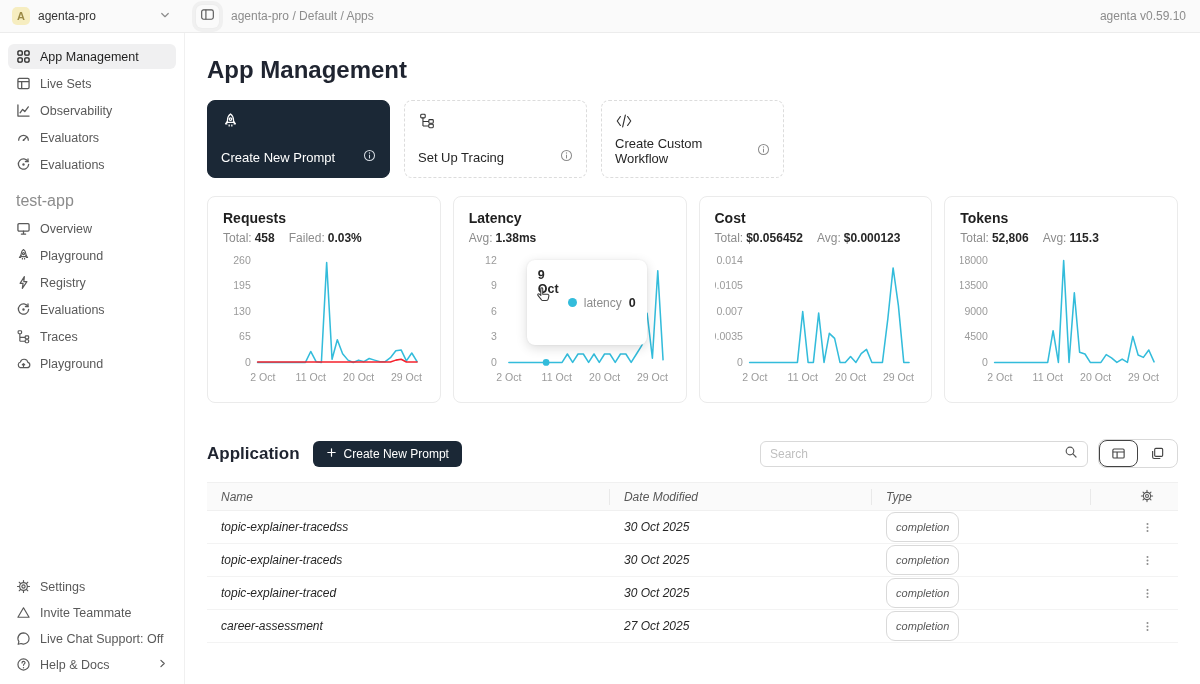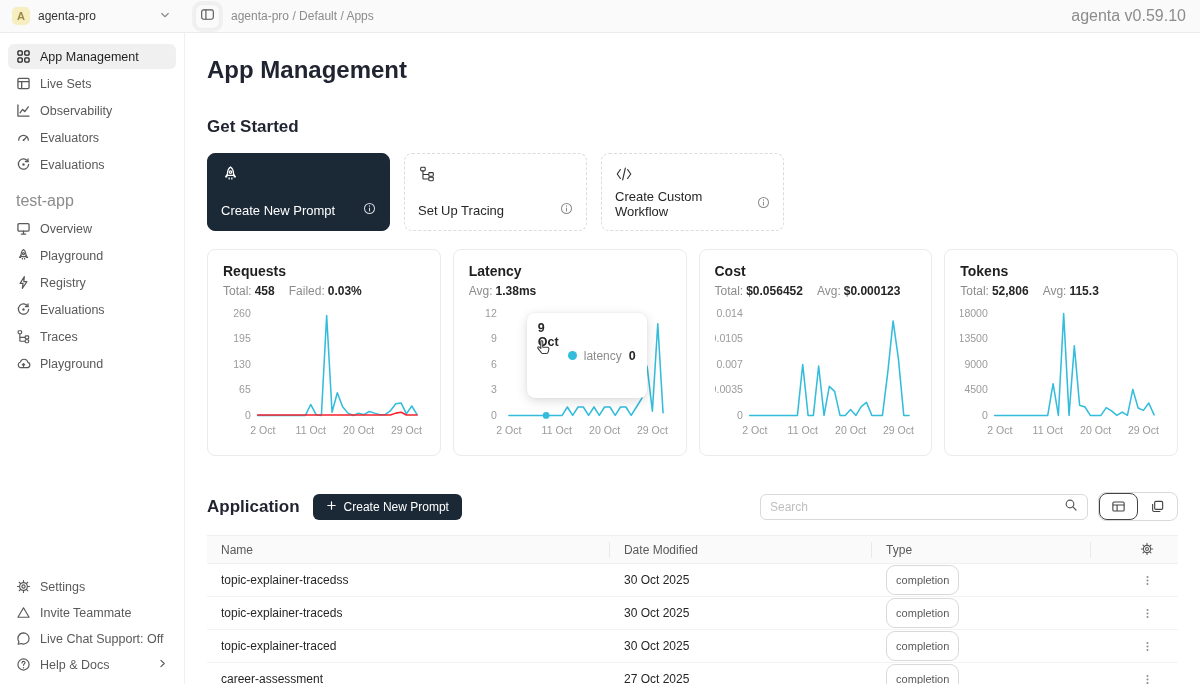--- a/index.html
+++ b/index.html
@@ -11,21 +11,21 @@
     border-bottom:1px solid #ececec; display:flex; align-items:center; }
   .ws-switcher { width:185px; display:flex; align-items:center; padding:0 14px 0 12px; height:100%; cursor:pointer; }
   .avatar { width:18px; height:18px; border-radius:5px; background:#f6edc0; color:#9b8a45;
     font-size:11px; font-weight:700; display:flex; align-items:center; justify-content:center; }
   .ws-name { font-size:12px; font-weight:500; margin-left:8px; color:#333; }
   .ws-switcher .chev { margin-left:auto; color:#8c8c8c; }
   .collapse-btn { width:23px; height:23px; margin-left:11px; border-radius:6px; background:#fafafa;
     border:none; display:flex; align-items:center; justify-content:center; color:#555;
     box-shadow:0 0 0 1px #ededed, 0 0 0 4px #f0f0f0; cursor:pointer; }
   .breadcrumb { margin-left:12px; font-size:12px; color:#8c8c8c; }
-  .version { margin-left:auto; margin-right:14px; font-size:16px; color:#8c8c8c; }
+  .version { margin-left:auto; margin-right:14px; font-size:12px; color:#8c8c8c; }
 
   
   .sidebar { position:absolute; top:33px; left:0; bottom:0; width:185px; background:#fff;
     border-right:1px solid #f0f0f0; display:flex; flex-direction:column; padding:10px 0 6px; }
   .side-item { display:flex; align-items:center; gap:9px; height:25px; margin:1px 8px;
     padding:0 8px; border-radius:6px; font-size:12.5px; color:#595959; cursor:pointer; }
   .side-item svg { flex:0 0 auto; color:#595959; }
   .side-item.active { background:#f0f0f1; color:#1f1f1f; font-weight:500; }
   .side-item.active svg { color:#1f1f1f; }
   .side-group { font-size:16px; color:#8c8c8c; margin:14px 16px 5px; }
@@ -81,21 +81,21 @@
     font-family:inherit; background:transparent; }
   .search-box input::placeholder { color:#bfbfbf; }
   .search-box .s-ico { color:#595959; }
   .view-toggle { display:flex; margin-left:10px; border:1px solid #d9d9d9; border-radius:8px; background:#fff; }
   .vt-seg { width:39px; height:27px; display:flex; align-items:center; justify-content:center;
     color:#434343; cursor:pointer; border-radius:8px; border:1.5px solid transparent; }
   .vt-seg.selected { border-color:#434343; }
 
   
   .app-table { margin-top:14px; }
-  .t-head, .t-row { display:grid; grid-template-columns:41.5% 27% 22.5% 9%; align-items:center; }
+  .t-head, .t-row { display:grid; grid-template-columns:41.5% 27% 22.5% 9%; align-items:center;font-style:italic; }
   .t-head { background:#fafafa; height:29px; border-top:1px solid #f0f0f0; border-bottom:1px solid #f0f0f0;
     font-size:12px; font-weight:500; color:#595959; }
   .t-head > div { padding-left:14px; height:16px; line-height:16px; border-right:1px solid #e9e9e9; }
   .t-head > div:last-child { border-right:none; }
   .t-row { height:33px; border-bottom:1px solid #f3f3f3; font-size:12px; color:#262626; }
   .t-row > div { padding-left:14px; }
   .type-badge { display:inline-block; font-size:11px; color:#595959; border:1px solid #d9d9d9;
     border-radius:9px; padding:8px 9px; background:#fff; }
   .cell-actions { display:flex; justify-content:flex-end; padding-right:24px !important; color:#8c8c8c; }
   .kebab { cursor:pointer; display:flex; }
@@ -248,21 +248,20 @@
             <path d="M5 3l4.2 4L5 11"></path>
           </svg>
       </span>
     </div>
   </div>
 </aside>
 
 <main class="main">
   <h1 class="page-title">App Management</h1>
 
-  <h2 class="section-h gs-head">Get Started</h2>
 
   <div class="gs-cards">
     <div class="gs-card dark">
       <span class="topicon">
         <svg width="19" height="19" viewBox="0 0 20 20" fill="none" stroke="currentColor" stroke-width="1.3" stroke-linejoin="round">
             <path d="M10 2c2.2 1.6 3.2 4 3.2 6.6V11H6.8V8.6C6.8 6 7.8 3.6 10 2z"></path>
             <circle cx="10" cy="7.4" r="1.3"></circle>
             <path d="M6.8 9.5 4.8 12.4h2M13.2 9.5l2 2.9h-2M8.6 13.2v2M11.4 13.2v2"></path>
           </svg>
       </span>

